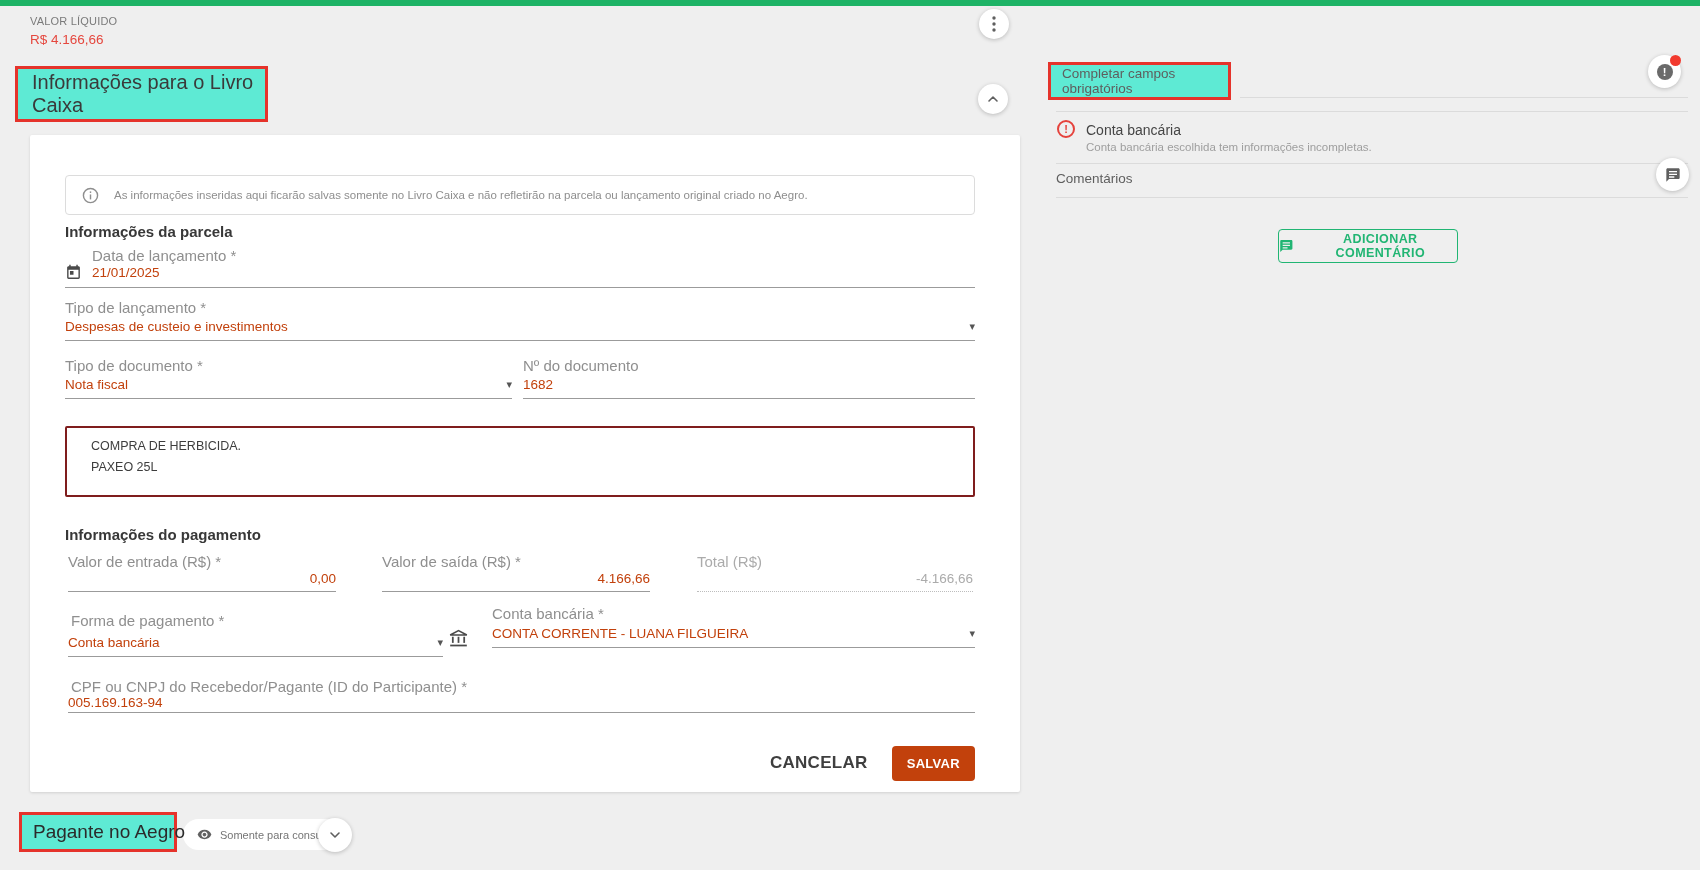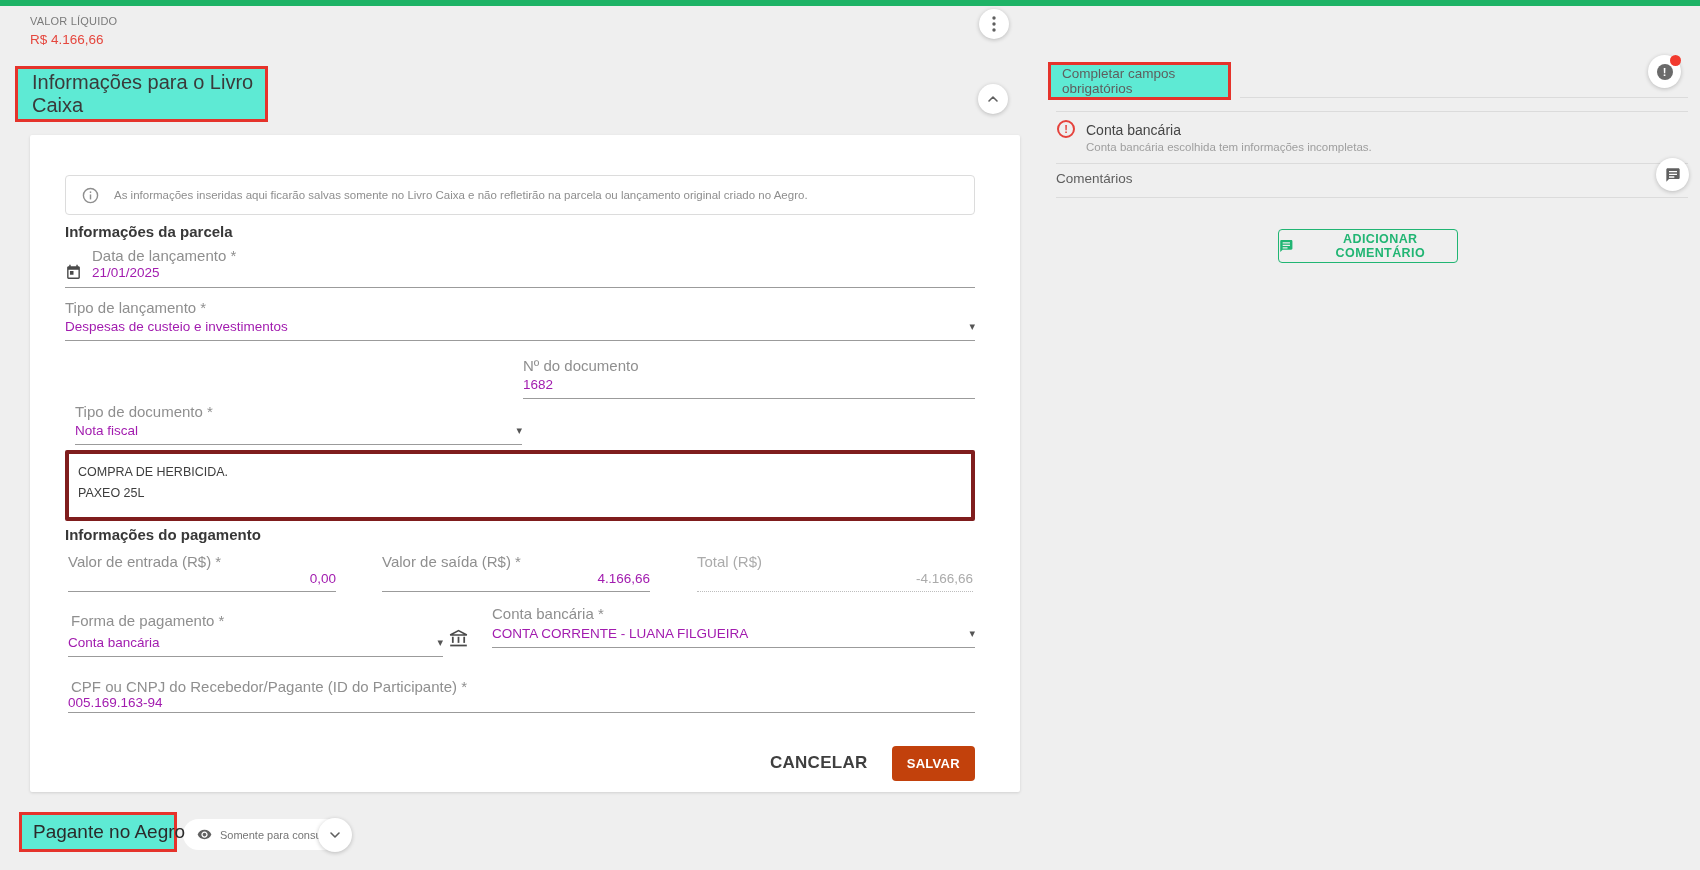--- a/index.html
+++ b/index.html
@@ -29,38 +29,38 @@
           border-radius:2px; box-shadow:0 1px 3px rgba(0,0,0,.13); }
 
   .banner { position:absolute; left:35px; top:40px; width:910px; height:40px; border:1px solid #DCDCDC;
             border-radius:4px; display:flex; align-items:center; }
   .banner svg { margin:0 15px 0 16px; flex:none; }
   .banner-text { font-size:11.5px; color:#8E8E8E; }
 
   .sec-title { position:absolute; left:35px; font-size:15px; font-weight:bold; color:#383838; }
 
   .f-label { font-size:15px; color:#8F8F8F; }
-  .f-value { font-size:13.5px; color:#a21caf; }
+  .f-value { font-size:13.5px; color:#c2410c; }
   .u-line  { border-bottom:1px solid #9B9B9B; }
   .caret   { font-size:11px; color:#555; line-height:1; }
 
   .field { position:absolute; display:flex; flex-direction:column; justify-content:space-between; }
   .val-row { display:flex; align-items:center; justify-content:space-between; padding-bottom:6px; }
 
   .date-field { left:35px; top:112px; width:910px; height:41px; }
   .date-field .f-label { padding-left:27px; }
   .date-val { display:flex; align-items:center; gap:10px; }
 
   .tipo-lanc { left:35px; top:164px; width:910px; height:42px; }
-  .tipo-doc  { left:45px; top:222px; width:447px; height:42px;margin-top:46px; }
+  .tipo-doc  { left:35px; top:222px; width:447px; height:42px; }
   .num-doc   { left:493px; top:222px; width:452px; height:42px; }
 
-  .textarea { position:absolute; left:35px; top:291px; width:910px; height:71px; border:4px solid #7f1d1d;
-              border-radius:2px; padding:8px 9px; font-size:12.5px; line-height:21px; color:#3D3D3D;
-              white-space:pre-line;margin-top:24px; }
+  .textarea { position:absolute; left:35px; top:291px; width:910px; height:71px; border:2px solid #7f1d1d;
+              border-radius:2px; padding:8px 24px; font-size:12.5px; line-height:21px; color:#3D3D3D;
+              white-space:pre-line; }
   .counter { position:absolute; left:35px; top:370px; width:910px; text-align:right; font-size:10px; color:#5D5D5D; }
 
   .num-field .f-value { text-align:right; }
   .col1 { left:38px;  top:418px; width:268px; height:39px; }
   .col2 { left:352px; top:418px; width:268px; height:39px; }
   .col3 { left:667px; top:418px; width:276px; height:39px; border-bottom:1px dotted #BDBDBD; }
   .col3 .f-label, .col3 .f-value { color:#ABABAB; }
 
   .forma-pag { left:38px; top:477px; width:375px; height:45px; }
   .bank-ico  { position:absolute; left:418px; top:493px; }

